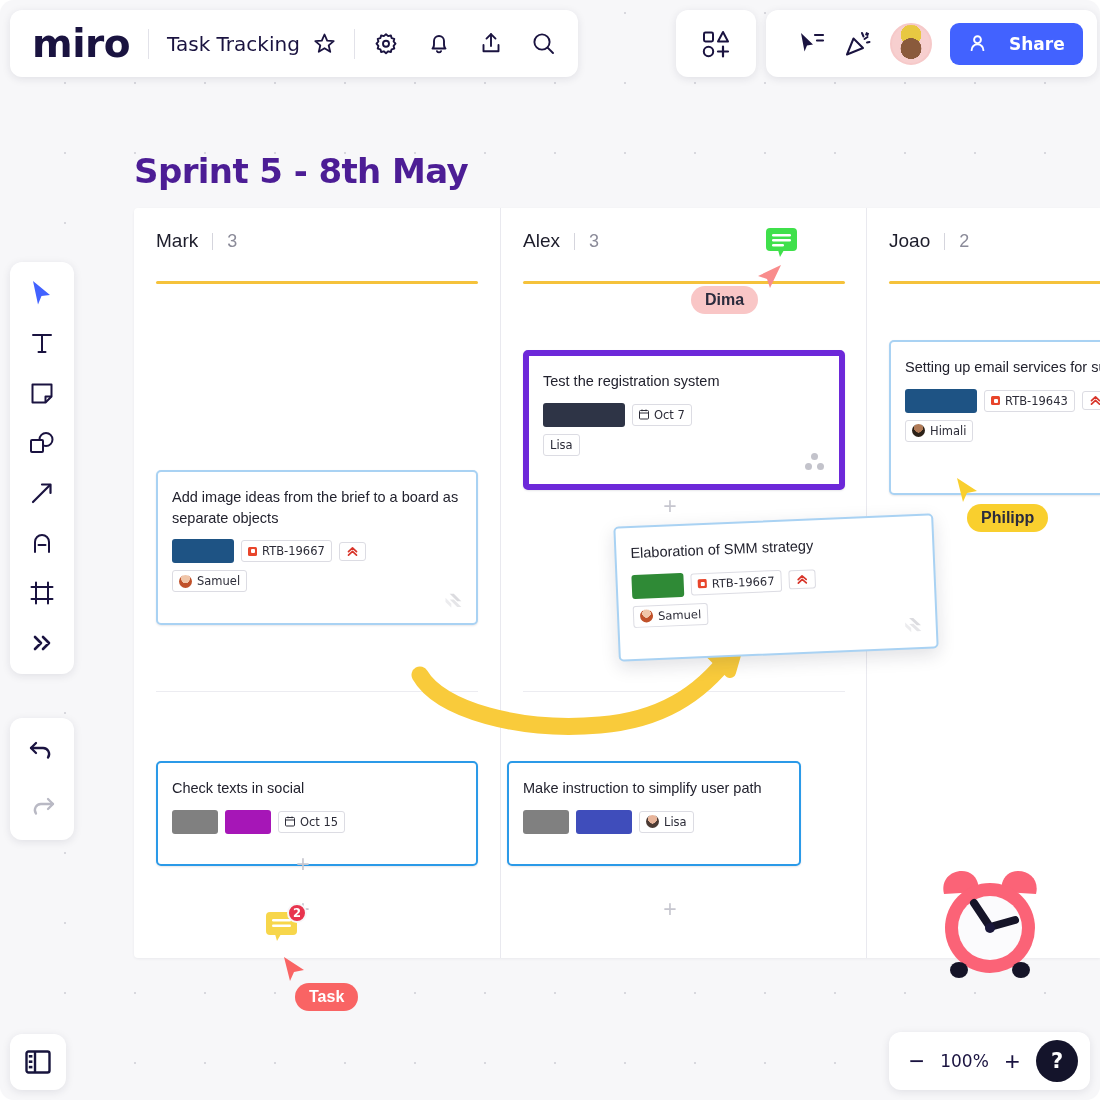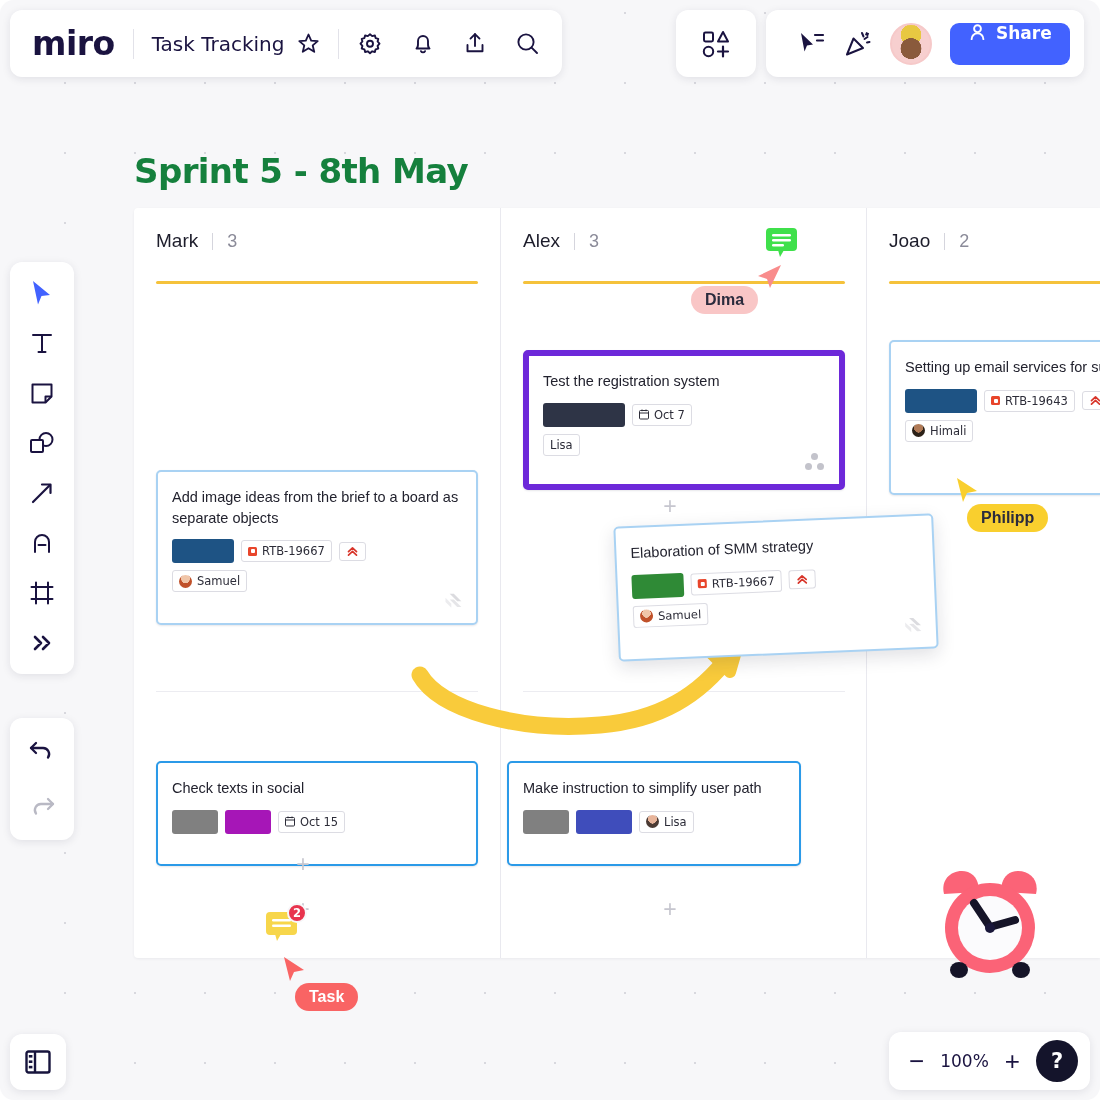--- a/index.html
+++ b/index.html
@@ -18,21 +18,21 @@
     background-image: radial-gradient(circle, #d8d8de 1.4px, transparent 1.5px);
     background-size: 70px 70px;
     background-position: 30px 48px;
     border-radius: 14px;
   }
 
   
   #board-title {
     position: absolute; left: 134px; top: 151px;
     font-size: 34px; font-weight: 800; letter-spacing: -0.6px;
-    color: #15803d;
+    color: #4c1d95;
     font-family: "DejaVu Sans", sans-serif;
   }
 
   
   #columns {
     position: absolute; left: 134px; top: 208px;
     width: 966px; height: 750px;
     background: #fff;
     border-radius: 4px 0 0 4px;
     box-shadow: 0 1px 3px rgba(20,20,50,.06);
@@ -151,27 +151,27 @@
     box-shadow: 0 2px 8px rgba(25,25,60,.10);
     display: flex; align-items: center;
   }
   #bar-left  { left: 10px;  top: 10px; height: 67px; padding: 0 22px; gap: 0; }
   #bar-mid   { left: 676px; top: 10px; height: 67px; width: 80px;
                justify-content: center; }
   #bar-right { left: 766px; top: 10px; height: 67px; padding: 0 14px; gap: 18px; }
   .bar-sep { width: 1px; height: 30px; background: #e2e2e9; margin: 0 18px; }
   #miro-logo {
     font-family: "DejaVu Sans", sans-serif;
-    font-size: 33px; font-weight: 700; color: #1a1340; letter-spacing: -.5px;
+    font-size: 39px; font-weight: 700; color: #1a1340; letter-spacing: -.5px;
   }
   #doc-title { font-size: 20px; color: #1a1340; font-family: "DejaVu Sans", sans-serif; }
   .tb-ico { display: flex; align-items: center; justify-content: center; cursor: pointer; }
   #share-btn {
     background: #4262ff; color: #fff; border-radius: 9px;
-    height: 42px; padding: 0 18px; display: flex; gap: 9px;
+    height: 42px; padding: 0 18px; display: flex; align-items: center; gap: 22px;
     font-size: 17px; font-weight: 700; cursor: pointer;
     font-family: "DejaVu Sans", sans-serif;
   }
   #user-avatar {
     width: 42px; height: 42px; border-radius: 50%;
     background: radial-gradient(circle at 50% 62%, #8a5a3c 0 34%, transparent 35%),
                 radial-gradient(circle at 50% 26%, #e8c842 0 30%, transparent 31%),
                 #f7cfcf;
     border: 2.5px solid #f6c9c9;
   }

